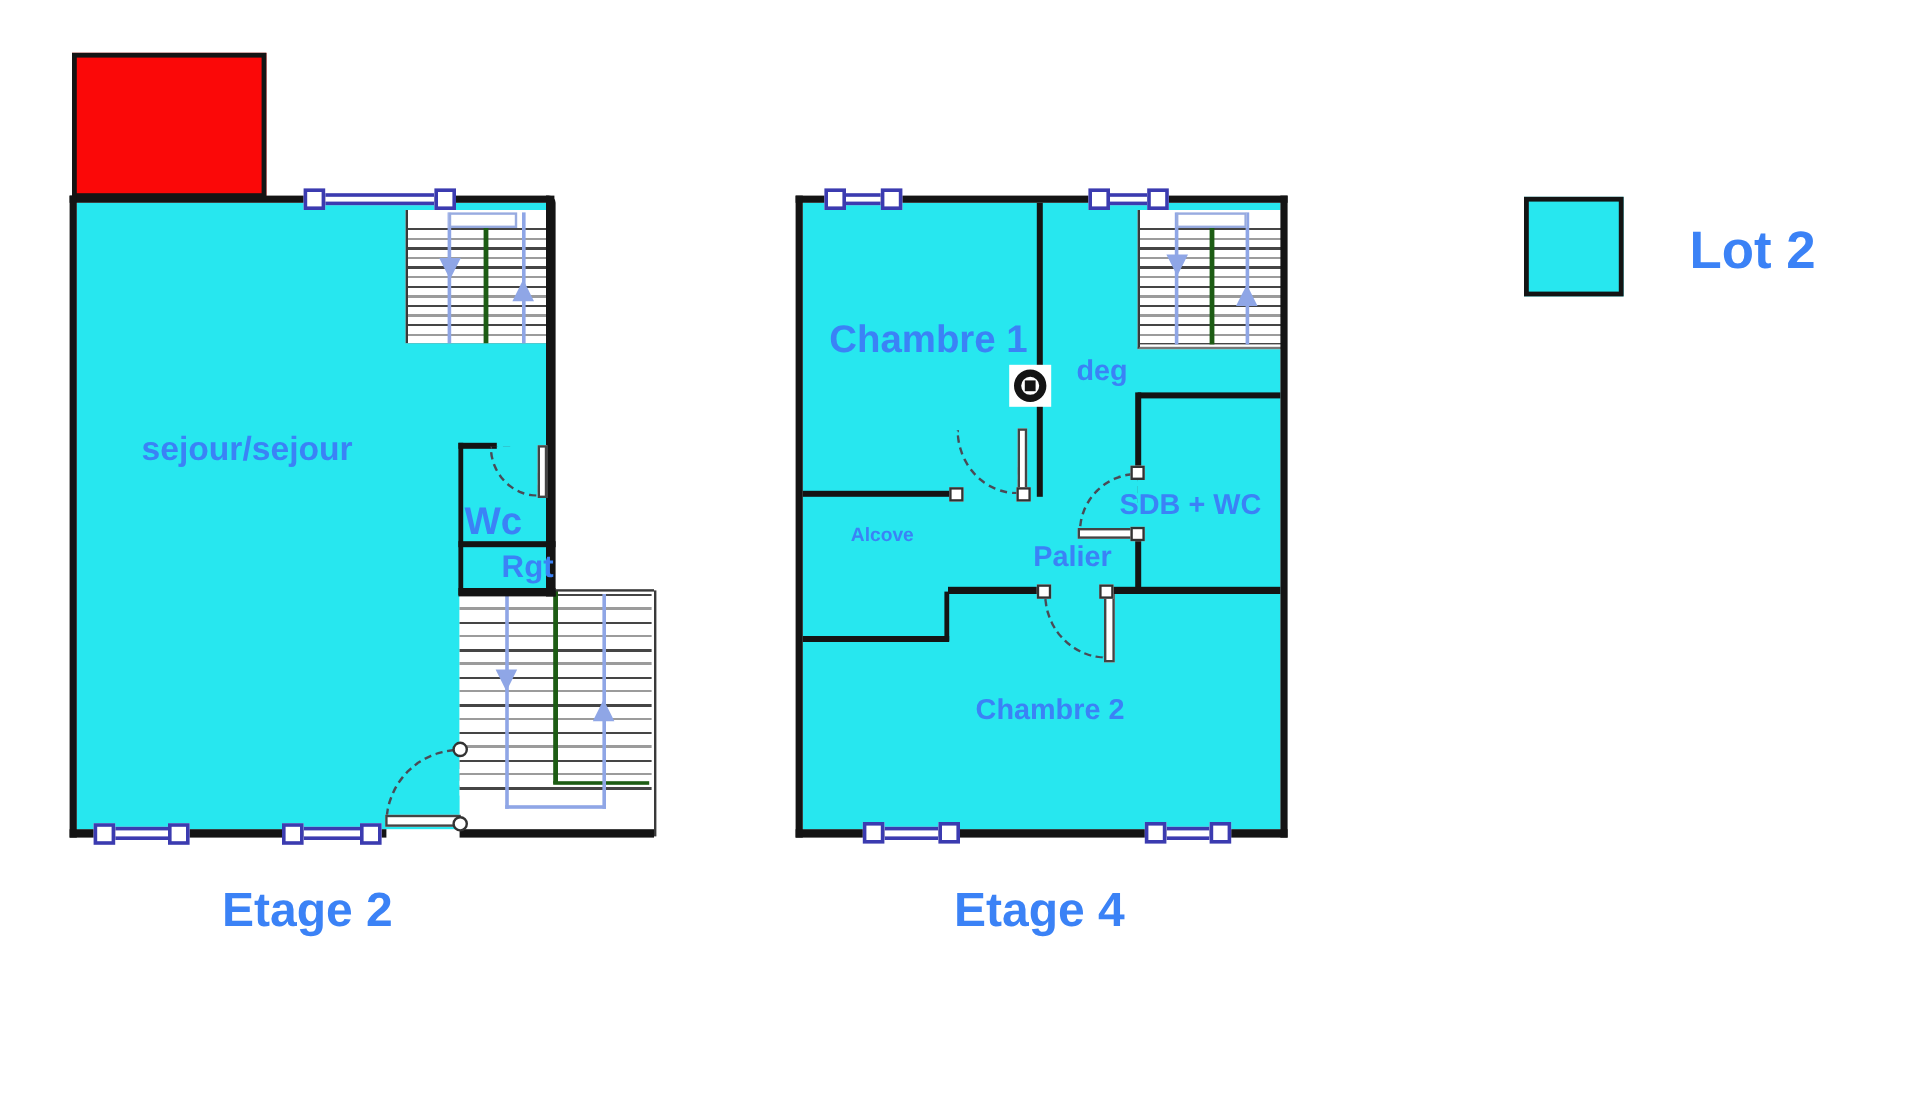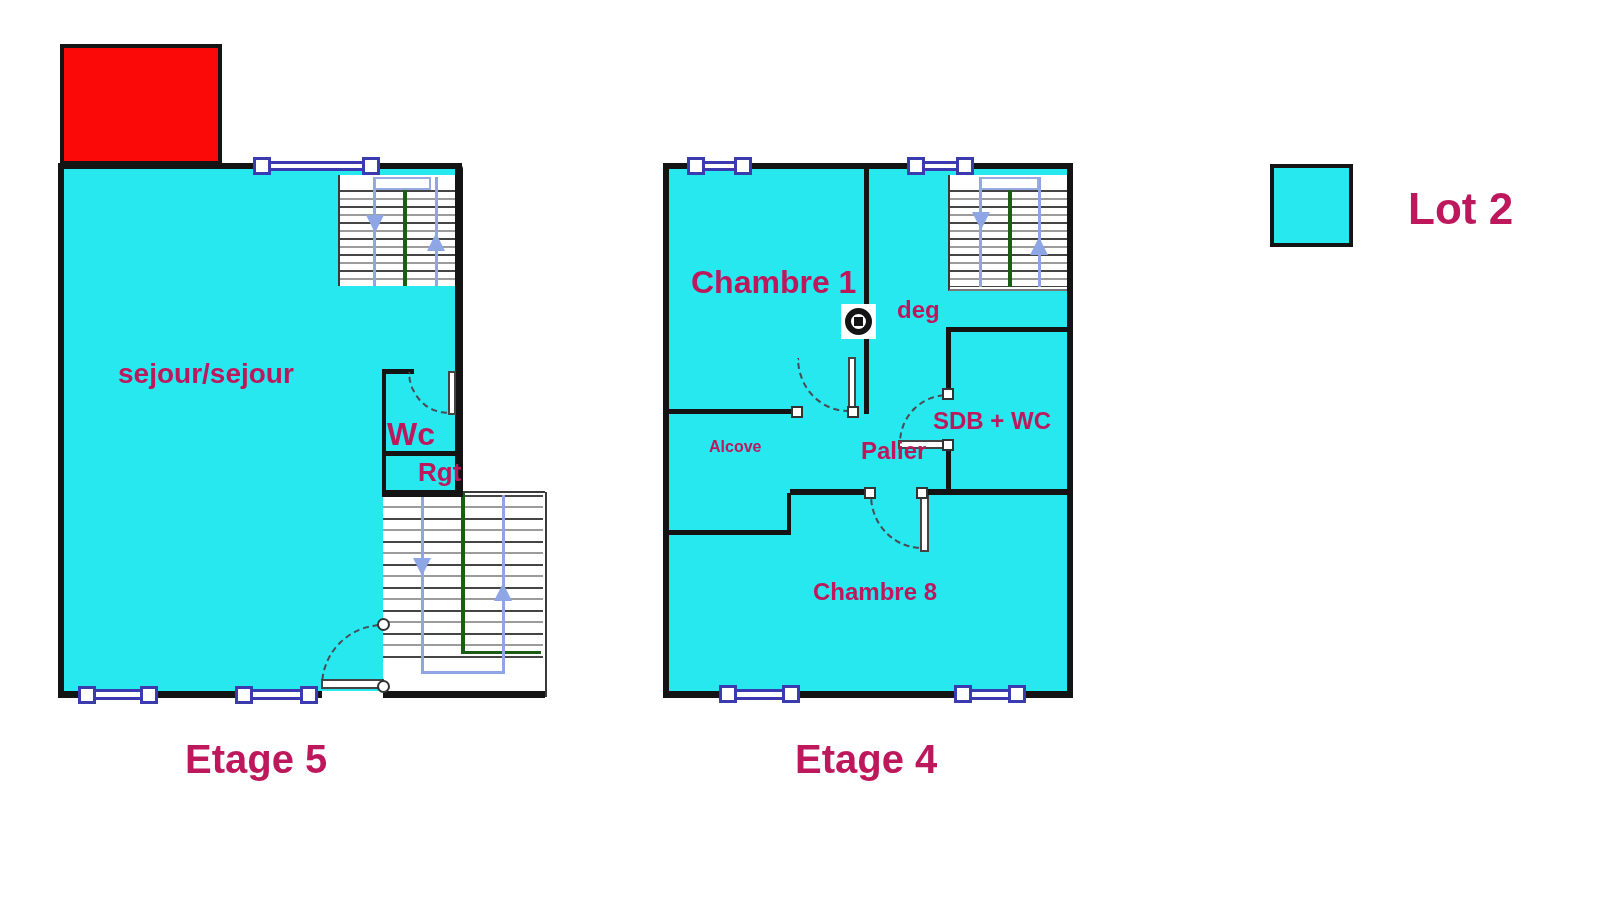--- a/index.html
+++ b/index.html
@@ -18,21 +18,21 @@
   .arr.down{border-left:9px solid transparent;border-right:9px solid transparent;border-top:18px solid #8fa6e6;}
   .arr.up{border-left:9px solid transparent;border-right:9px solid transparent;border-bottom:18px solid #8fa6e6;}
   .wsq{position:absolute;width:18px;height:18px;background:#fff;border:3px solid #3b3bb0;box-sizing:border-box;}
   .wbar{position:absolute;background:#fff;border-top:3px solid #3b3bb0;border-bottom:3px solid #3b3bb0;box-sizing:border-box;}
   .leaf{position:absolute;background:#fff;border:2px solid #444;box-sizing:border-box;}
   .knob{position:absolute;width:13px;height:13px;border-radius:50%;background:#fff;border:2px solid #333;box-sizing:border-box;}
   .dsq{position:absolute;width:12px;height:12px;background:#fff;border:2px solid #333;box-sizing:border-box;}
   .arc{position:absolute;box-sizing:border-box;}
   .arc.bl{border-left:2px dashed #4a4a55;border-bottom:2px dashed #4a4a55;border-bottom-left-radius:100% 100%;}
   .arc.tl{border-left:2px dashed #4a4a55;border-top:2px dashed #4a4a55;border-top-left-radius:100% 100%;}
-  .lbl{position:absolute;font-weight:bold;color:#be185d;white-space:nowrap;}
+  .lbl{position:absolute;font-weight:bold;color:#3b82f6;white-space:nowrap;}
   .symbox{position:absolute;background:#fff;}
   .symring{position:absolute;left:4px;top:4px;width:27px;height:27px;border:6px solid #141414;border-radius:50%;box-sizing:border-box;background:#fff;}
   .symdot{position:absolute;left:13px;top:13px;width:9px;height:9px;background:#141414;}
   .thin{position:absolute;background:#3a3a3a;}
 </style>
 </head>
 <body>
 
 <div class="canvas">
 
@@ -91,21 +91,21 @@
     <div class="wsq" style="left:78px;top:686px;"></div>
     <div class="wsq" style="left:140px;top:686px;"></div>
 
     <div class="wbar" style="left:253px;top:689px;width:47px;height:11px;"></div>
     <div class="wsq" style="left:235px;top:686px;"></div>
     <div class="wsq" style="left:300px;top:686px;"></div>
 
     <div class="lbl" style="left:118px;top:358px;font-size:28px;">sejour/sejour</div>
     <div class="lbl" style="left:387px;top:416px;font-size:32px;">Wc</div>
     <div class="lbl" style="left:385px;top:457px;font-size:26px;margin-left:33px;">Rgt</div>
-    <div class="lbl" style="left:185px;top:737px;font-size:40px;">Etage 5</div>
+    <div class="lbl" style="left:185px;top:737px;font-size:40px;">Etage 2</div>
   </section>
 
   <section>
 
     <div class="lot" style="left:669px;top:169px;width:398px;height:522px;"></div>
 
     <div class="stairs" style="left:948px;top:175px;width:119px;height:114px;border-left:2px solid #3a3a3a;border-bottom:2px solid #777;">
       <div class="treads16" style="left:0;top:15px;width:119px;height:97px;"></div>
       <div class="sgreen" style="left:58px;top:13px;width:4px;height:99px;"></div>
       <div class="sblue" style="left:29px;top:2px;width:3px;height:110px;"></div>
@@ -162,23 +162,23 @@
     <div class="wsq" style="left:719px;top:685px;"></div>
     <div class="wsq" style="left:782px;top:685px;"></div>
 
     <div class="wbar" style="left:972px;top:689px;width:36px;height:11px;"></div>
     <div class="wsq" style="left:954px;top:685px;"></div>
     <div class="wsq" style="left:1008px;top:685px;"></div>
 
     <div class="lbl" style="left:691px;top:264px;font-size:32px;">Chambre 1</div>
     <div class="lbl" style="left:897px;top:296px;font-size:24px;">deg</div>
     <div class="lbl" style="left:709px;top:438px;font-size:16px;">Alcove</div>
-    <div class="lbl" style="left:861px;top:437px;font-size:24px;">Palier</div>
+    <div class="lbl" style="left:861px;top:451px;font-size:24px;">Palier</div>
     <div class="lbl" style="left:933px;top:407px;font-size:24px;">SDB + WC</div>
-    <div class="lbl" style="left:813px;top:578px;font-size:24px;">Chambre 8</div>
+    <div class="lbl" style="left:813px;top:578px;font-size:24px;">Chambre 2</div>
     <div class="lbl" style="left:795px;top:737px;font-size:40px;">Etage 4</div>
   </section>
 
   <aside>
     <div class="lot" style="left:1270px;top:164px;width:83px;height:83px;border:4px solid #141414;box-sizing:border-box;"></div>
     <div class="lbl" style="left:1408px;top:184px;font-size:44px;">Lot 2</div>
   </aside>
 
 </div>
 

